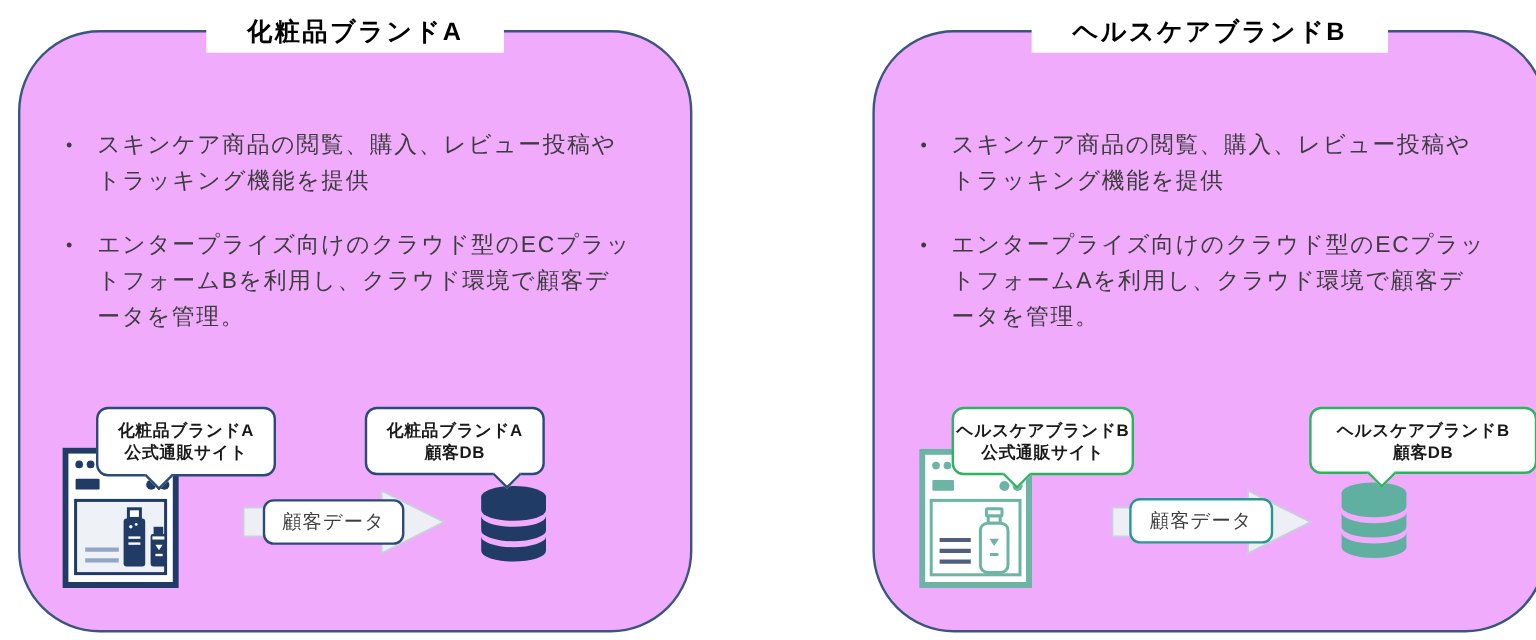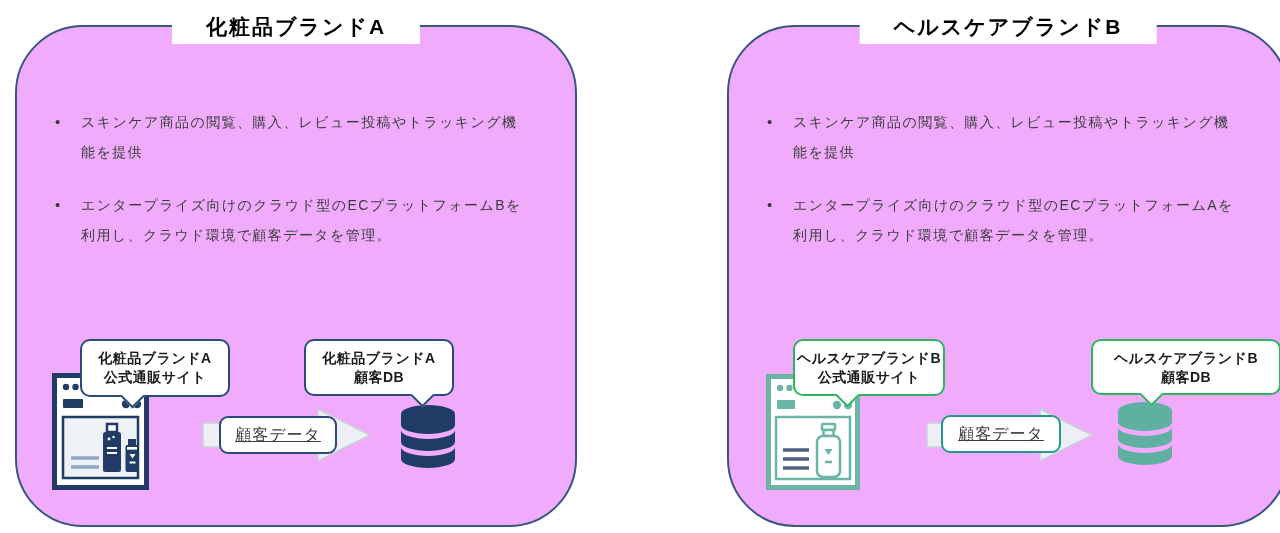--- a/index.html
+++ b/index.html
@@ -16,42 +16,42 @@
     position:absolute;top:-17px;left:50%;transform:translateX(-50%);
     background:#fff;padding:0 34px;white-space:nowrap;
     font-size:21px;font-weight:bold;color:#000;letter-spacing:2px;line-height:34px;
   }
   .bullets{position:absolute;left:38px;top:80px;width:472px;}
   .bullet{display:flex;margin-bottom:23px;}
   .bullet-marker{
     width:26px;flex:0 0 26px;font-size:15px;color:#3c3c3c;line-height:30px;text-align:left;
   }
   .bullet-text{
-    width:446px;font-size:14px;line-height:30px;color:#3c3c3c;letter-spacing:1.4px;
+    width:446px;font-size:19px;line-height:30px;color:#3c3c3c;letter-spacing:1.4px;
   }
   
   .diagram-el{position:absolute;}
   .callout{
     position:absolute;background:#fff;z-index:3;
     border:2.5px solid var(--callout-border);border-radius:10px;
     text-align:center;font-weight:bold;color:#1a1a1a;
     font-size:14px;line-height:19px;padding-top:8px;letter-spacing:.5px;
     box-sizing:border-box;
   }
   .callout .tail{
     position:absolute;bottom:-9.5px;width:15px;height:15px;background:#fff;
     border-right:2.5px solid var(--callout-border);
     border-bottom:2.5px solid var(--callout-border);
     transform:rotate(45deg);
   }
   .arrow-label{
     position:absolute;z-index:3;background:#fff;box-sizing:border-box;
     border:2px solid var(--arrow-label-border);border-radius:9px;
     display:flex;align-items:center;justify-content:center;
-    font-size:16px;color:#3c3c3c;letter-spacing:1px;text-decoration:underline;
+    font-size:16px;color:#3c3c3c;letter-spacing:1px;
   }
   svg{display:block;}
 </style>
 </head>
 <body>
 
 <div class="panel" style="left: 15px; --panel-border: #3a567f; --primary: #1f3b66; --db: #1f3b66; --callout-border: #2c4a77; --arrow-label-border: #2c4a77; --hamburger: #93a6c5; --inner-fill: #eef1f6;">
   <div class="panel-title">化粧品ブランドA</div>
 
   <div class="bullets">

